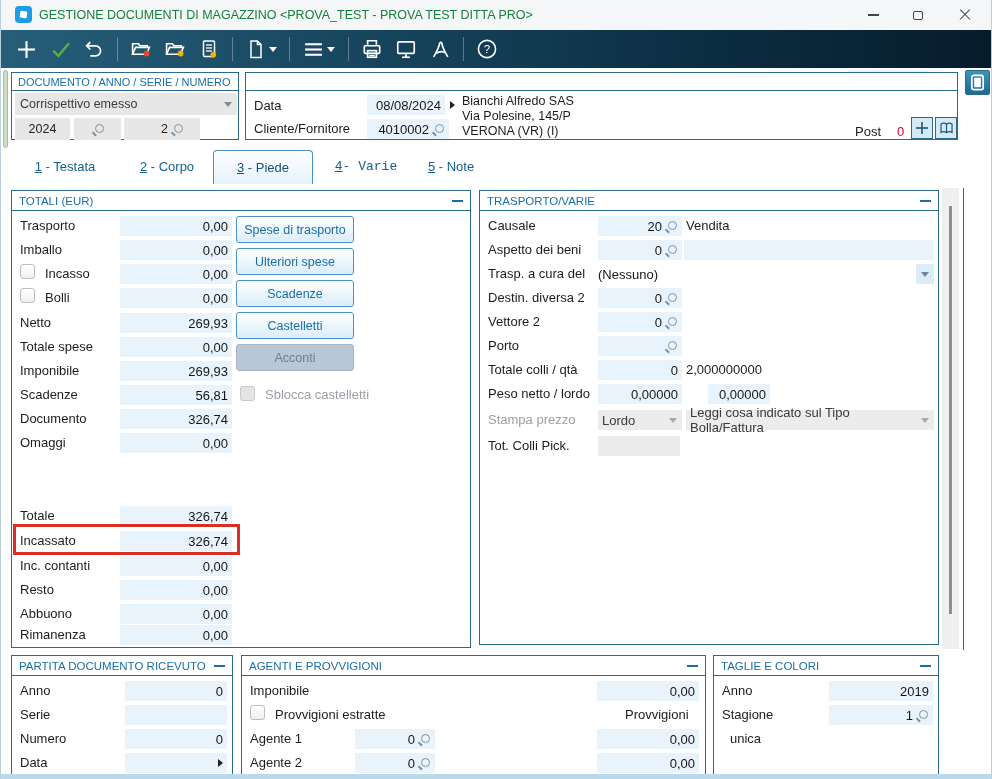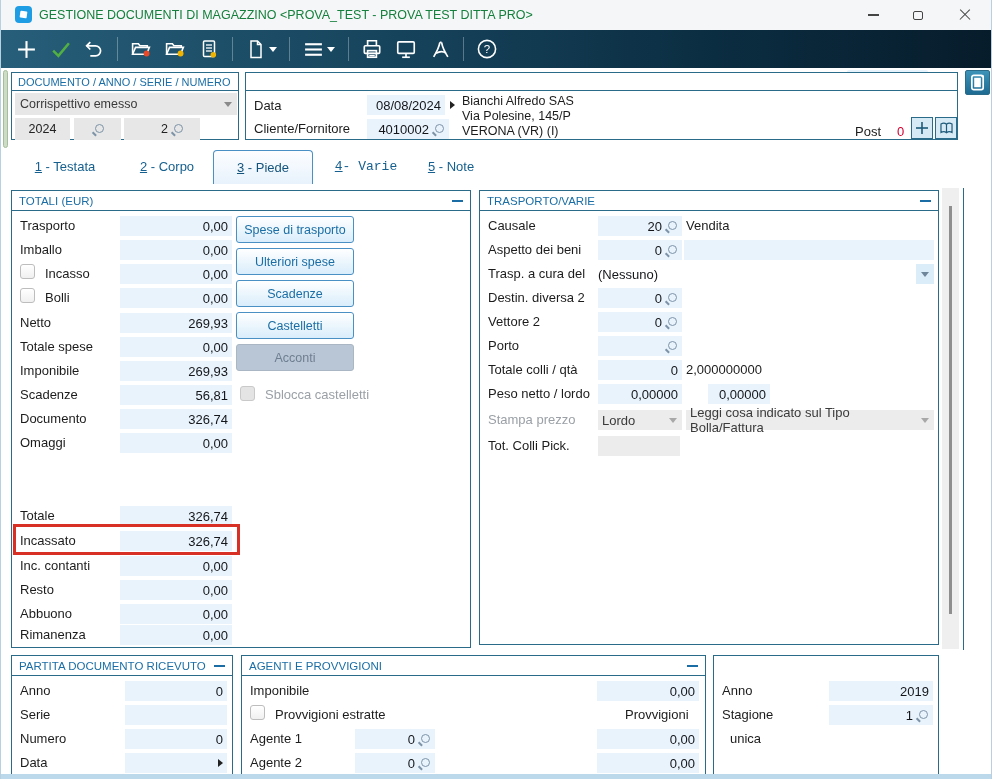--- a/index.html
+++ b/index.html
@@ -438,20 +438,24 @@
   <div class="fld" style="left:355px; top:73px; width:102px;">0,00</div>
   <span class="lbl" style="left:8px; top:99px;">Agente 2</span>
   <div class="fld" style="left:113px; top:97px; width:80px;">
     <span style="margin-right:3px;">0</span>
     <span class="mag"></span>
   </div>
   <div class="fld" style="left:355px; top:97px; width:102px;">0,00</div>
 </div>
 
 <div class="panel" style="left:712px; top:655px; width:226px; height:120px;">
+  <div class="ptitle">
+      <span>TAGLIE E COLORI</span>
+      <span class="minus"></span>
+    </div>
   <span class="lbl" style="left:8px; top:27px;">Anno</span>
   <div class="fld" style="left:115px; top:25px; width:104px;">2019</div>
   <span class="lbl" style="left:8px; top:51px;">Stagione</span>
   <div class="fld" style="left:115px; top:49px; width:104px;">
     <span style="margin-right:3px;">1</span>
     <span class="mag"></span>
   </div>
   <span class="lbl" style="left:16px; top:75px;">unica</span>
 </div>
 

